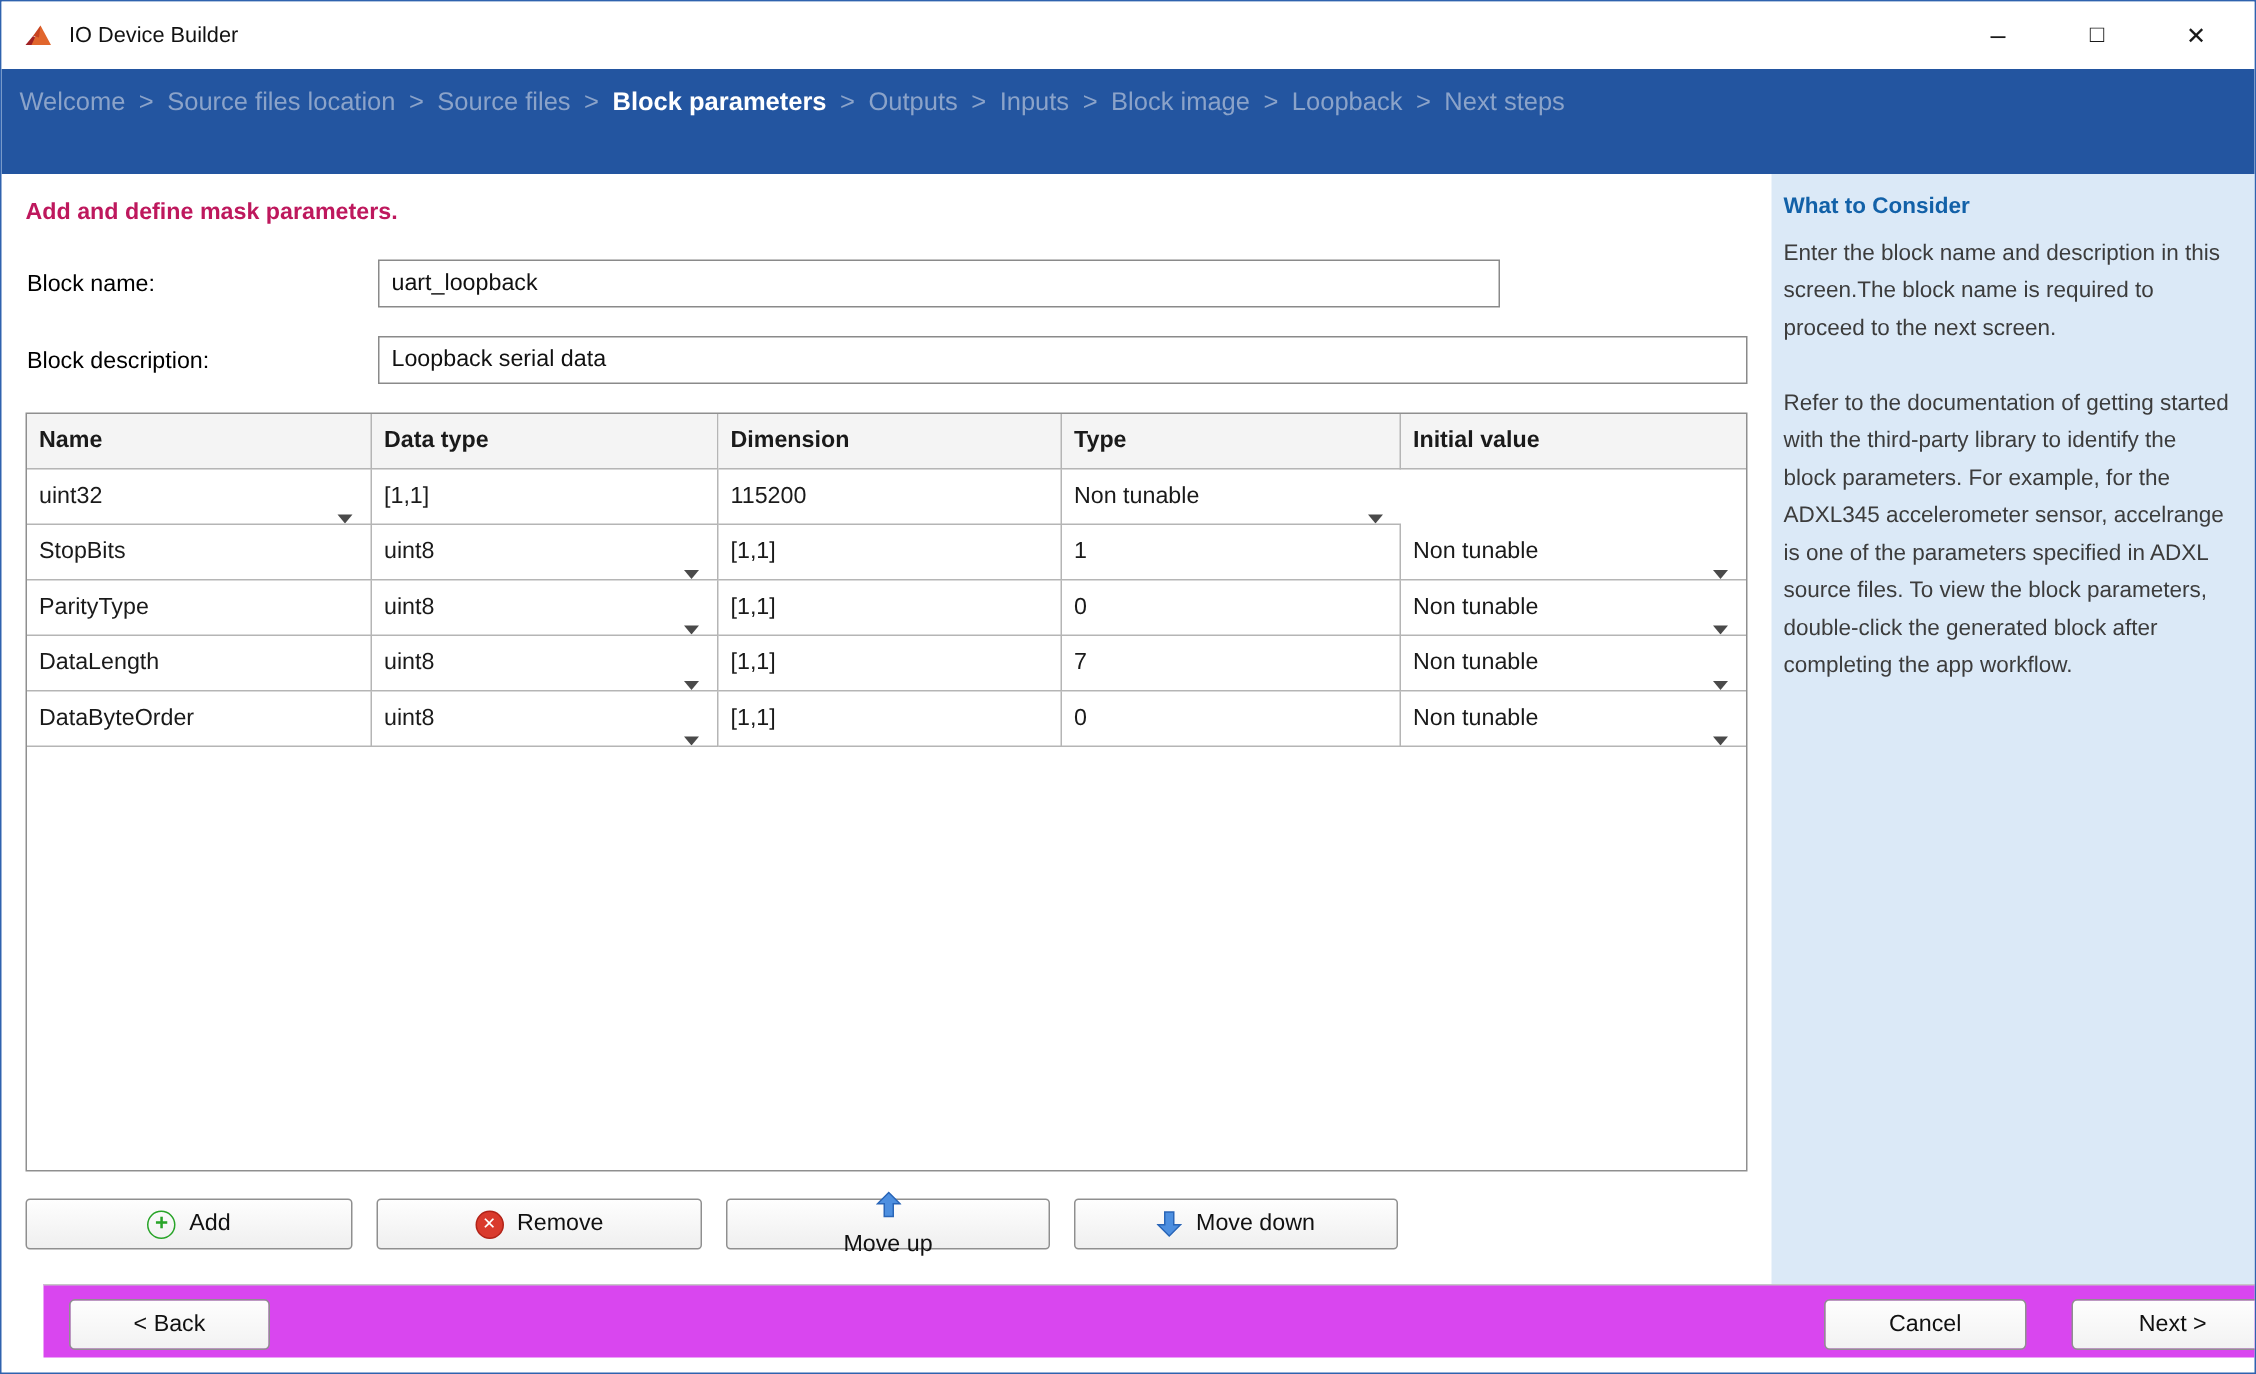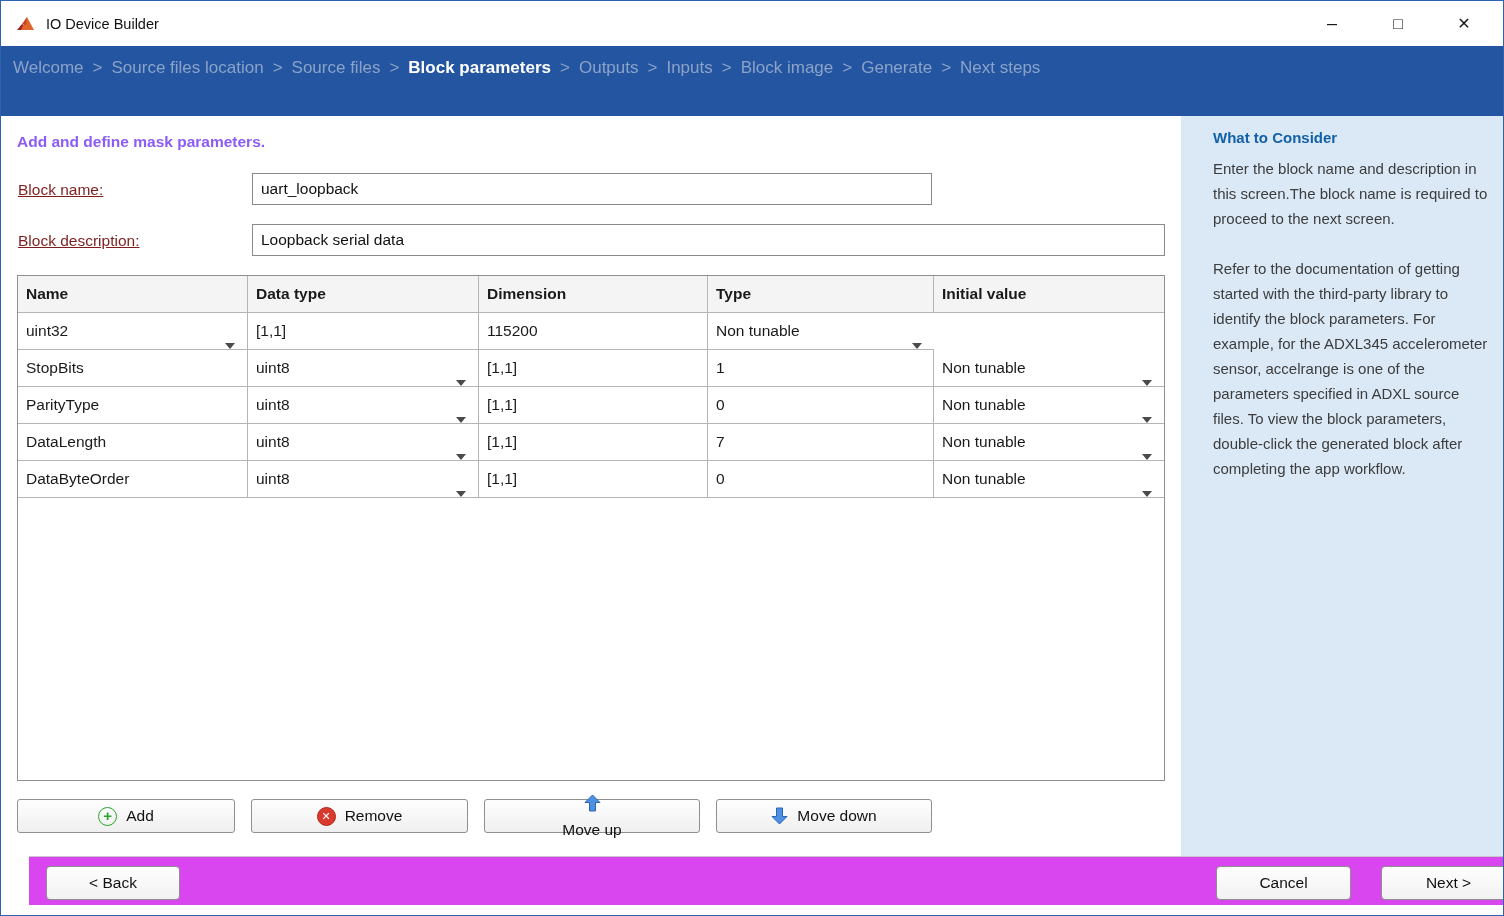--- a/index.html
+++ b/index.html
@@ -14,40 +14,40 @@
   .win-btn { width:66px; height:45px; display:flex; align-items:center; justify-content:center; font-size:16px; color:#1a1a1a; cursor:default; }
   .win-btn.min { font-size:18px; }
 
   
   .breadcrumb { position:absolute; left:0; top:45px; width:100%; height:70px; background:#2355a0; font-size:17px; padding:12px 0 0 12px; display:flex; gap:9px; align-items:flex-start; white-space:nowrap; }
   .bc-item { color:#8ba3c9; }
   .bc-sep { color:#8ba3c9; }
   .bc-item.active { color:#ffffff; font-weight:bold; }
 
   
-  .heading { position:absolute; left:16px; top:132px; font-weight:bold; font-size:15.5px; color:#8b5cf6; }
-  .field-label { position:absolute; font-size:15.5px; color:#7f1d1d;text-decoration:underline; }
+  .heading { position:absolute; left:16px; top:132px; font-weight:bold; font-size:15.5px; color:#be185d; }
+  .field-label { position:absolute; font-size:15.5px; color:#000000; }
   .text-input { position:absolute; height:32px; border:1px solid #8a8a8a; font-size:15.5px; padding:0 8px; font-family:"Liberation Sans",sans-serif; color:#111; background:#fff; outline:none; }
 
   
   .param-table { position:absolute; left:16px; top:274px; width:1148px; height:506px; border:1px solid #8f8f8f; background:#fff; font-size:15.5px; color:#1a1a1a; }
   .tr { display:grid; grid-template-columns:230px 231px 229px 226px auto; }
   .tr .td { height:37px; line-height:36px; padding-left:8px; border-right:1px solid #b5b5b5; border-bottom:1px solid #b5b5b5; overflow:hidden; }
   .tr .td:last-child { border-right:none; }
   .tr.thead .td { background:#f4f4f4; font-weight:bold; }
   .td.dd { display:flex; align-items:flex-end; justify-content:space-between; padding-right:12px; }
   .arrow-down { width:0; height:0; border-left:5px solid transparent; border-right:5px solid transparent; border-top:6px solid #4a4a4a; flex:0 0 auto; }
 
   
   .act-btn { position:absolute; top:798px; height:34px; border:1px solid #8f8f8f; border-radius:3px; background:linear-gradient(#fefefe,#efefef); display:flex; align-items:center; justify-content:center; gap:9px; font-size:15.5px; color:#111; cursor:default; }
   .icon-add { width:19px; height:19px; border:1.5px solid #28a428; border-radius:50%; color:#28a428; font-size:15px; line-height:16px; text-align:center; font-weight:bold; }
   .icon-remove { width:19px; height:19px; background:#d93a2d; border:1px solid #b22318; border-radius:50%; color:#fff; font-size:11px; line-height:17px; text-align:center; }
 
   
-  .sidebar { position:absolute; left:1180px; top:115px; width:324px; height:740px; background:#dbe9f7; padding:12px 16px 0 32px; color:#3c3c3c; font-size:15px; line-height:25px; }
+  .sidebar { position:absolute; left:1180px; top:115px; width:324px; height:740px; background:#dbe9f7; padding:12px 16px 0 8px; color:#3c3c3c; font-size:15px; line-height:25px; }
   .sidebar-title { font-size:15px; color:#1261a8; font-weight:bold; margin-bottom:8px; line-height:20px; }
   .sidebar p { margin-bottom:25px; }
 
   
   .footer { position:absolute; left:0; top:855px; width:100%; height:49px; background:#d946ef; border-top:1px solid #c6c6c6;margin-left:28px; }
   .foot-btn { position:absolute; top:9px; height:34px; border:1px solid #8f8f8f; border-radius:4px; background:linear-gradient(#fefefe,#f2f2f2); display:flex; align-items:center; justify-content:center; font-size:15.5px; color:#111; cursor:default; }
 </style>
 </head>
 <body>
 
@@ -77,29 +77,29 @@
     <span class="bc-item">Source files</span>
     <span class="bc-sep">&gt;</span>
     <span class="bc-item active">Block parameters</span>
     <span class="bc-sep">&gt;</span>
     <span class="bc-item">Outputs</span>
     <span class="bc-sep">&gt;</span>
     <span class="bc-item">Inputs</span>
     <span class="bc-sep">&gt;</span>
     <span class="bc-item">Block image</span>
     <span class="bc-sep">&gt;</span>
-    <span class="bc-item">Generate</span>
+    <span class="bc-item">Loopback</span>
     <span class="bc-sep">&gt;</span>
     <span class="bc-item">Next steps</span>
   </div>
 
   <div class="heading">Add and define mask parameters.</div>
 
   <div class="field-label" style="left:17px; top:180px;">Block name:</div>
-  <input class="text-input" style="left: 251px; top: 172px; width: 680px;" type="text" value="uart_loopback">
+  <input class="text-input" style="left: 251px; top: 172px; width: 748px;" type="text" value="uart_loopback">
 
   <div class="field-label" style="left:17px; top:231px;">Block description:</div>
   <input class="text-input" style="left: 251px; top: 223px; width: 913px;" type="text" value="Loopback serial data">
 
   <div class="param-table">
     <div class="tr thead">
       <div class="td">Name</div>
       <div class="td">Data type</div>
       <div class="td">Dimension</div>
       <div class="td">Type</div>

